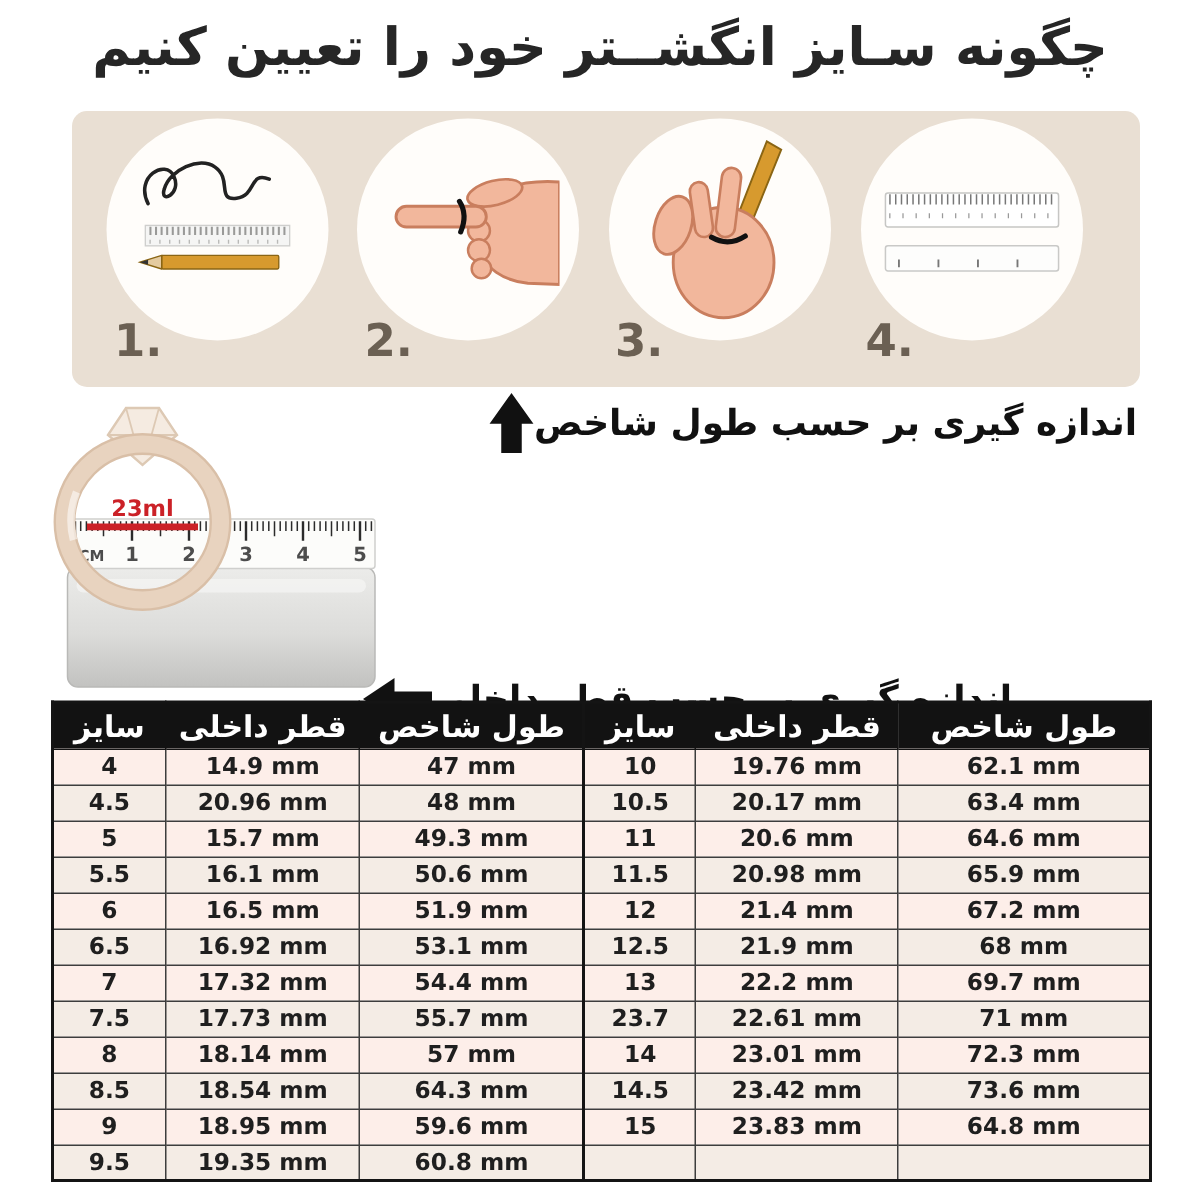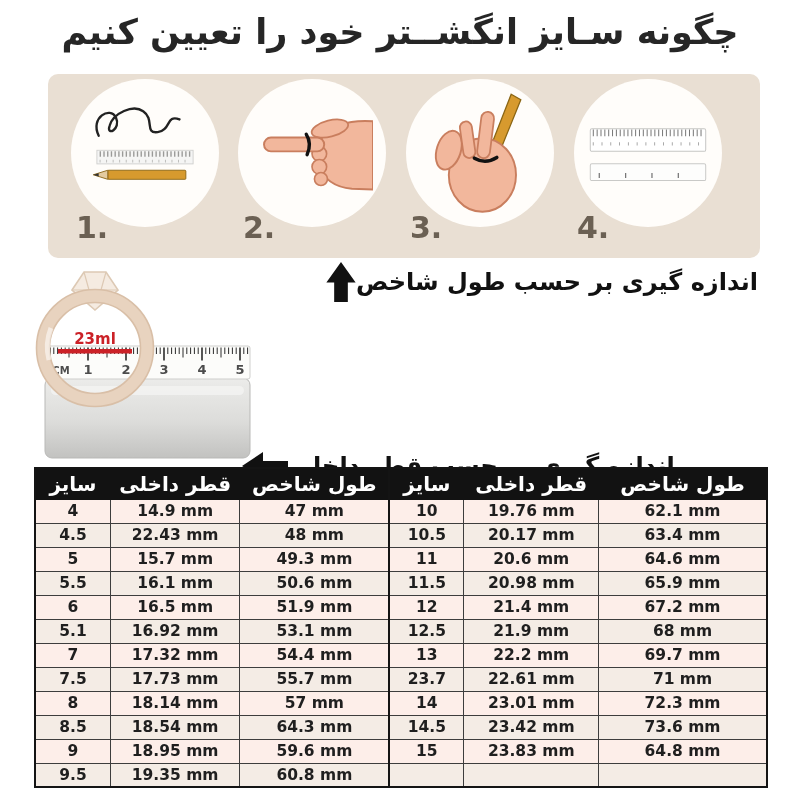--- a/index.html
+++ b/index.html
@@ -220,21 +220,21 @@
         <tr>
           <td>4</td>
           <td>14.9 mm</td>
           <td>47 mm</td>
           <td>10</td>
           <td>19.76 mm</td>
           <td>62.1 mm</td>
         </tr>
         <tr>
           <td>4.5</td>
-          <td>22.43 mm</td>
+          <td>20.96 mm</td>
           <td>48 mm</td>
           <td>10.5</td>
           <td>20.17 mm</td>
           <td>63.4 mm</td>
         </tr>
         <tr>
           <td>5</td>
           <td>15.7 mm</td>
           <td>49.3 mm</td>
           <td>11</td>
@@ -251,21 +251,21 @@
         </tr>
         <tr>
           <td>6</td>
           <td>16.5 mm</td>
           <td>51.9 mm</td>
           <td>12</td>
           <td>21.4 mm</td>
           <td>67.2 mm</td>
         </tr>
         <tr>
-          <td>5.1</td>
+          <td>6.5</td>
           <td>16.92 mm</td>
           <td>53.1 mm</td>
           <td>12.5</td>
           <td>21.9 mm</td>
           <td>68 mm</td>
         </tr>
         <tr>
           <td>7</td>
           <td>17.32 mm</td>
           <td>54.4 mm</td>

